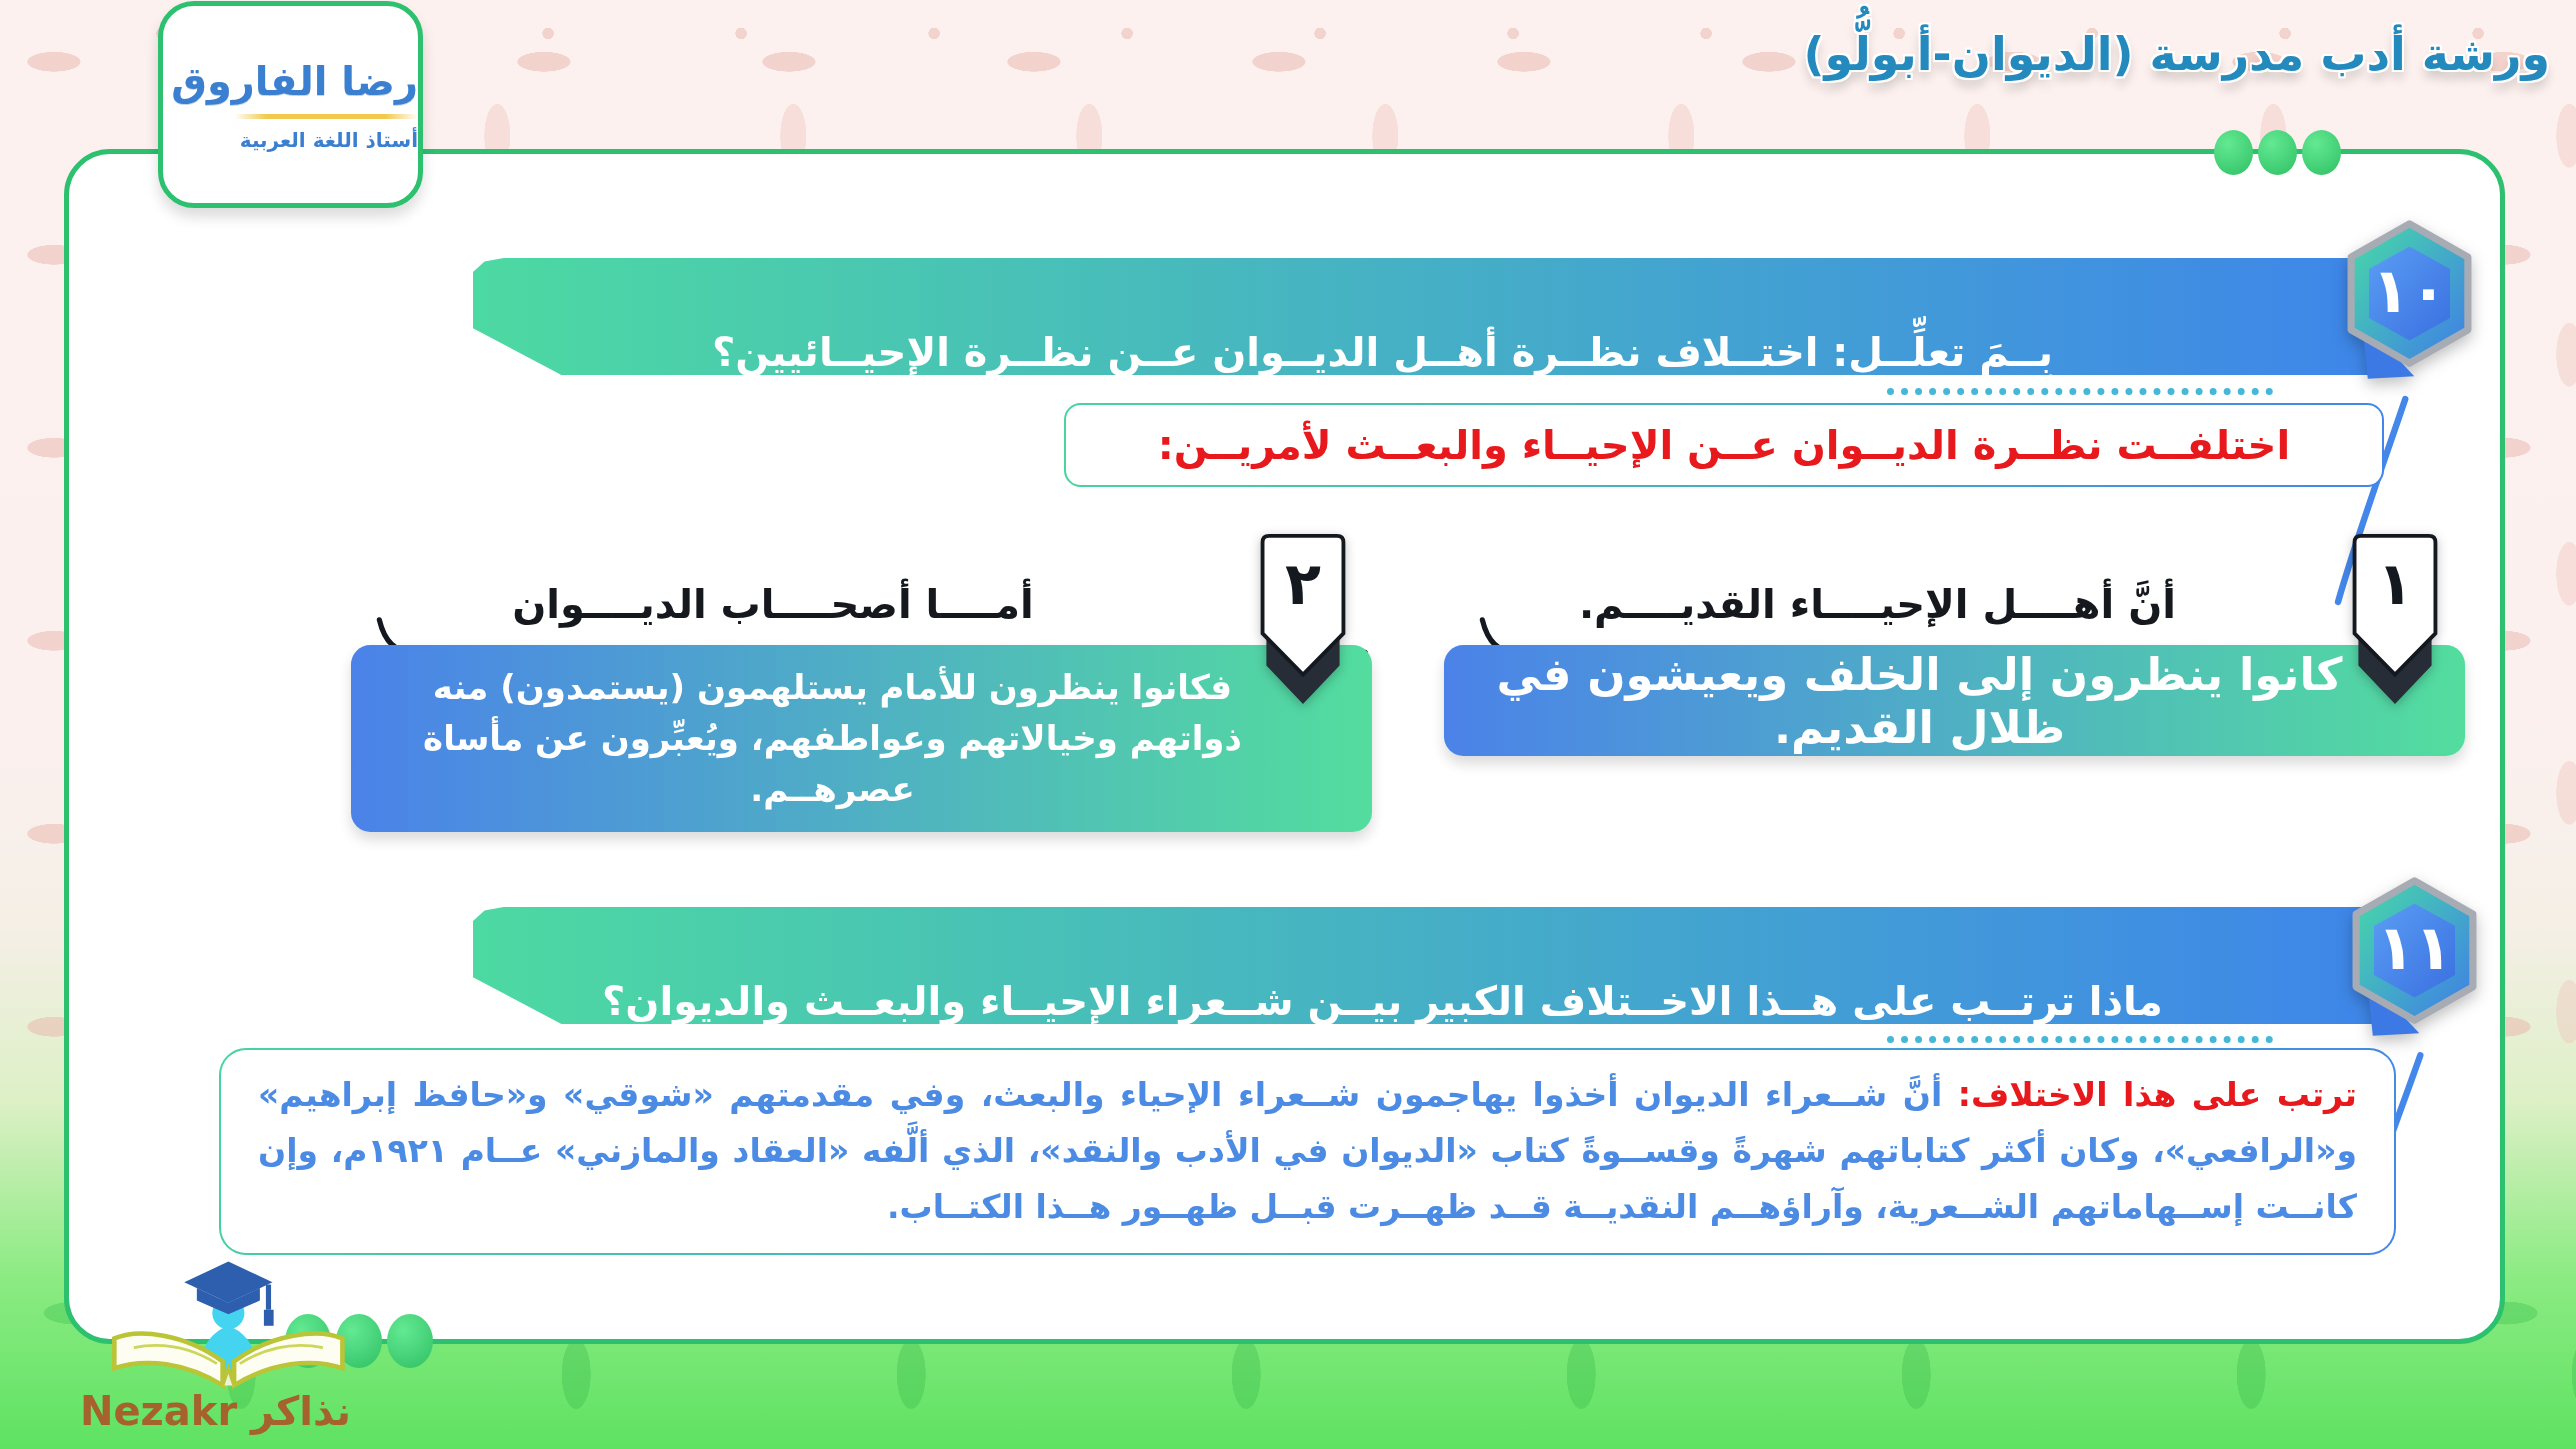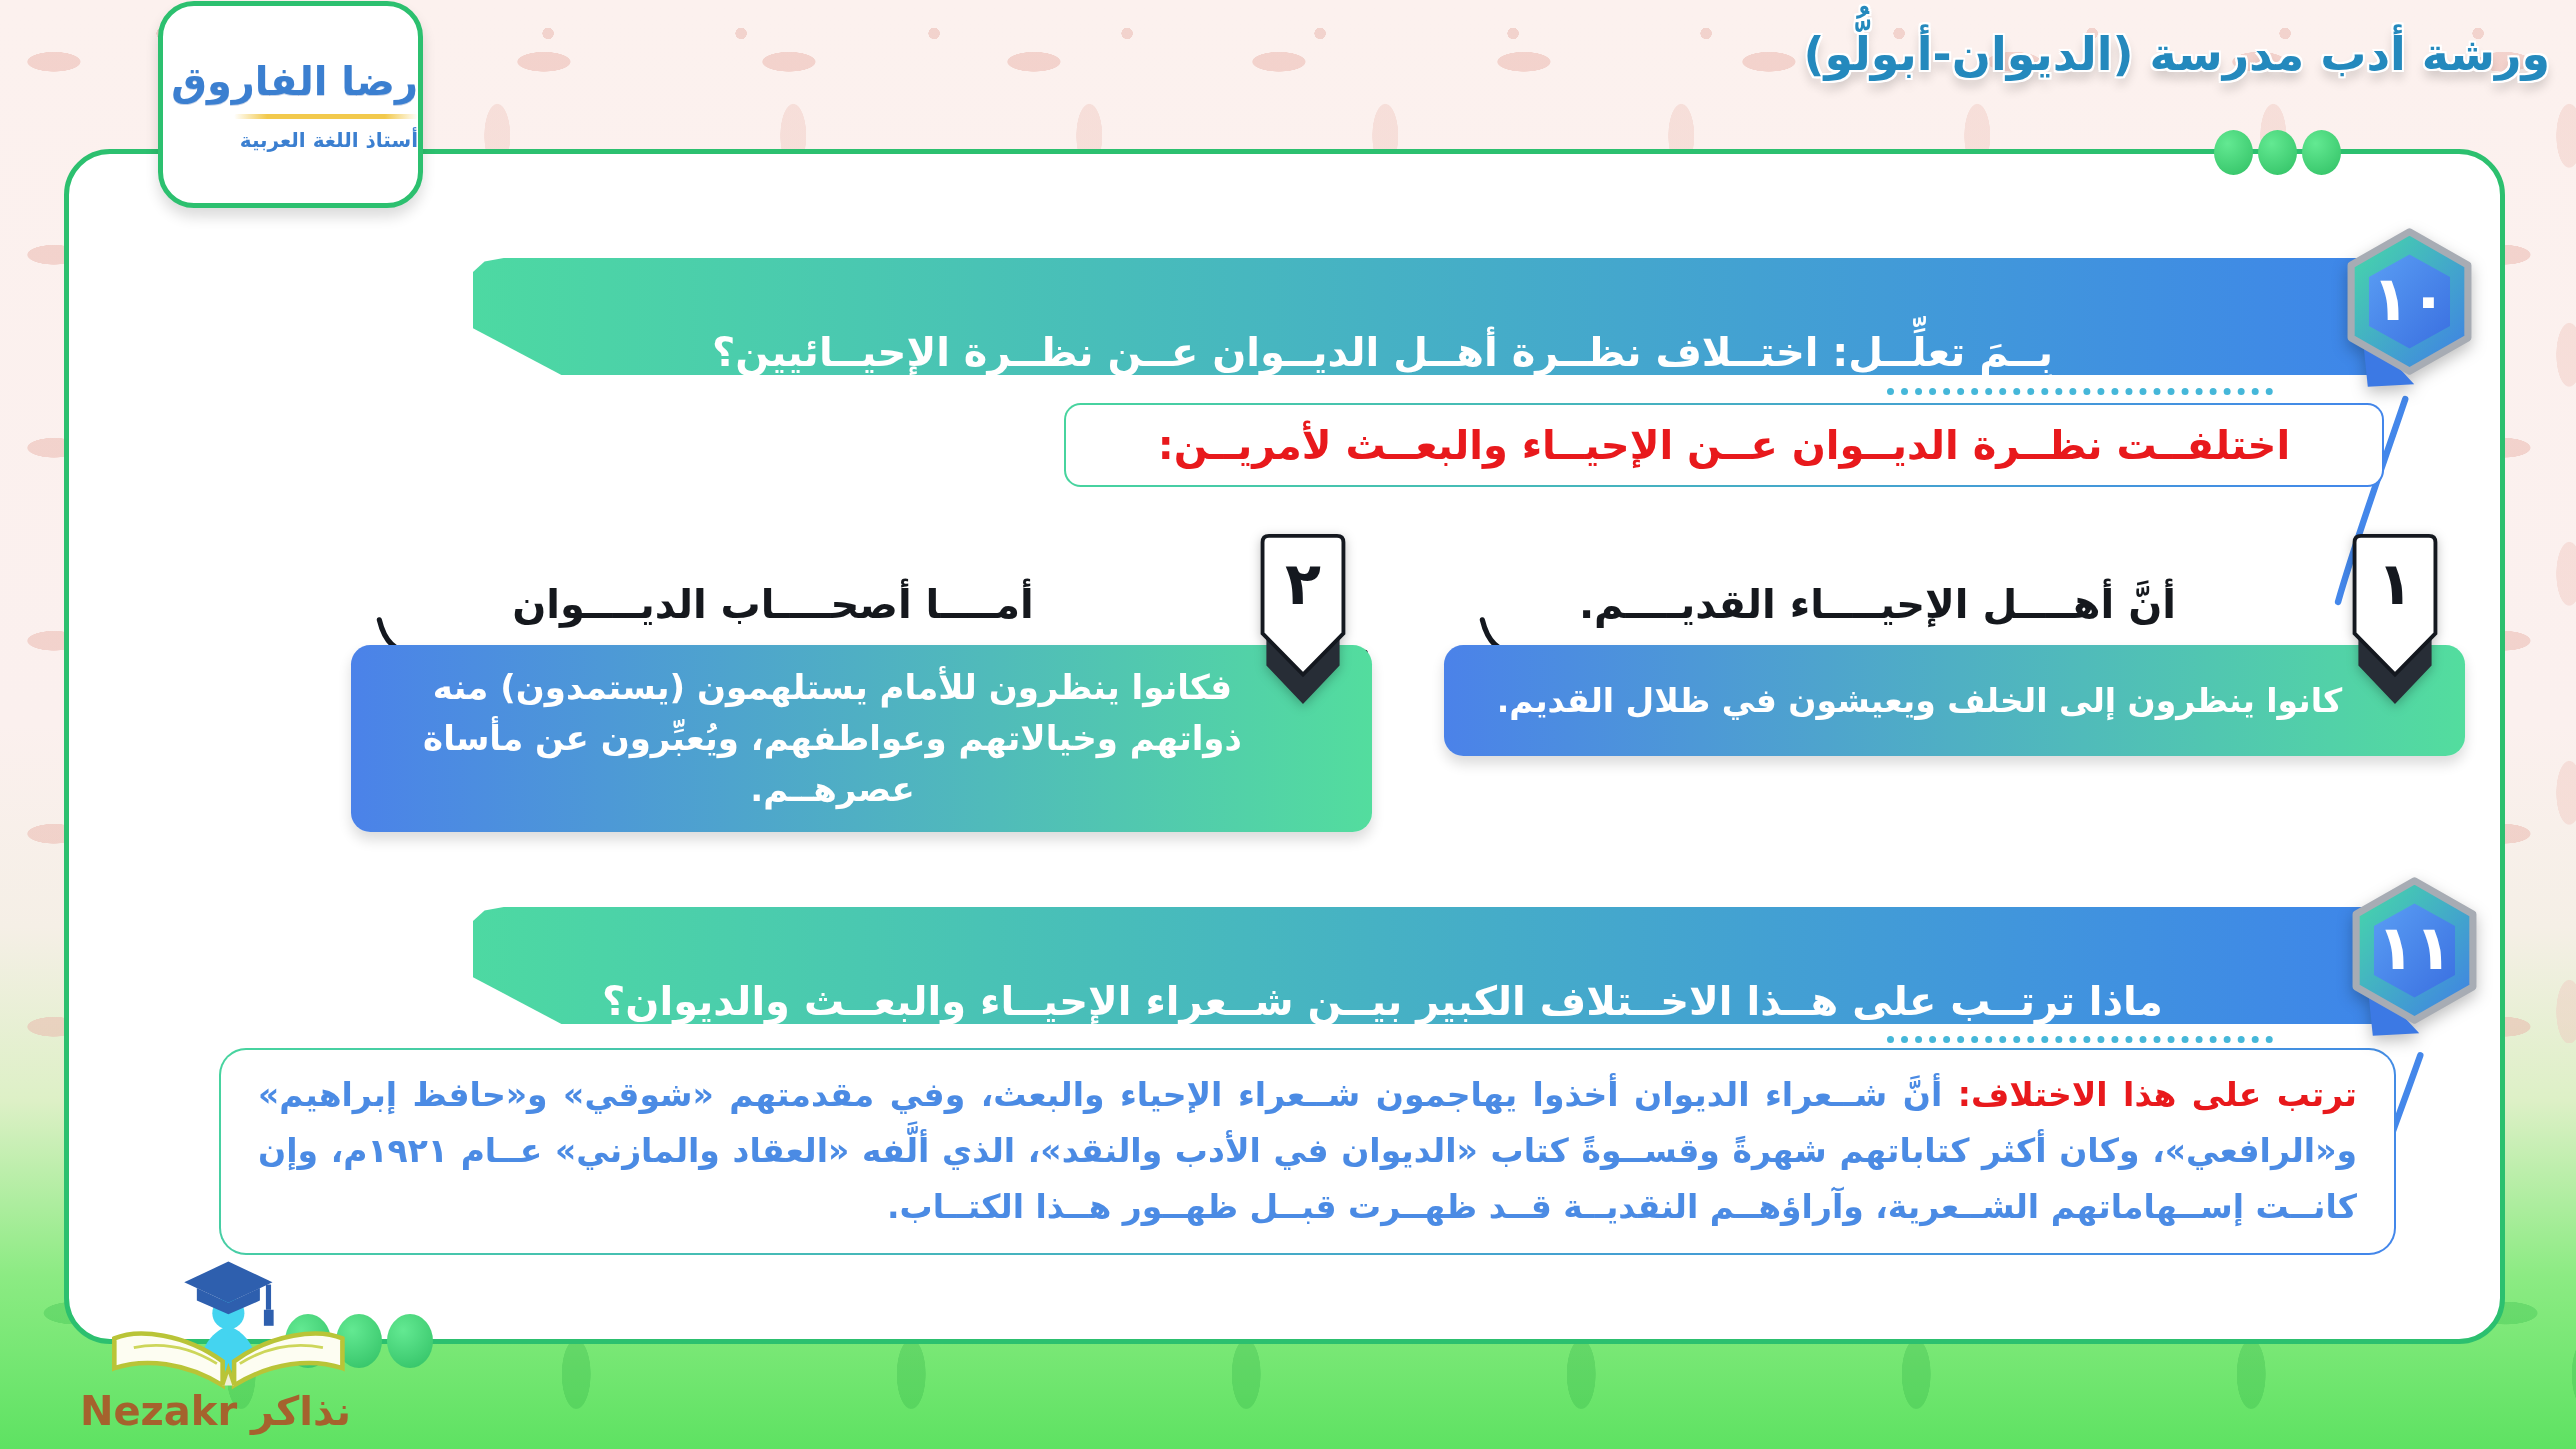--- a/index.html
+++ b/index.html
@@ -54,21 +54,21 @@
     clip-path:polygon(1.6% 0,100% 0,100% 100%,4.6% 100%,0 60%,0 12%,0.6% 3%);
     display:flex;align-items:flex-end;filter:drop-shadow(0 7.7px 9px rgba(50,100,170,.28));
   }
   .banner-q10{left:473px;top:258px;width:1922px;height:117px;}
   .banner-q11{left:473px;top:907px;width:1922px;height:117px;}
   .banner .q{
     width:100%;text-align:center;direction:rtl;color:#fff;font-weight:bold;font-size:40px;
     white-space:nowrap;padding:0 193px 0 90px;box-sizing:border-box;
   }
   .badge-hex{position:absolute;width:143px;height:161px;z-index:4;filter:drop-shadow(0 6.4px 7.7px rgba(0,0,0,.25));}
-  .badge-q10{left:2338px;top:227px;}
+  .badge-q10{left:2338px;top:219px;}
   .badge-q11{left:2343px;top:876px;}
   .badge-hex .num{
     position:absolute;left:0;top:0;width:100%;height:89%;display:flex;align-items:center;justify-content:center;
     color:#fff;font-size:62px;font-weight:bold;
   }
   .dotted{position:absolute;z-index:2;height:0;border-top:7px dotted #45b7d9;}
   .dotted-q10{left:1887px;top:388px;width:386px;}
   .dotted-q11{left:1887px;top:1036px;width:386px;}
   .swoosh{position:absolute;z-index:2;}
   .intro-box{
@@ -92,21 +92,21 @@
   .bookmark-2{left:1251px;top:532px;}
   .bookmark .num{
     position:absolute;left:0;top:16.7px;width:100%;text-align:center;
     font-size:59px;font-weight:bold;color:#14181f;
   }
   .detail-box{
     position:absolute;z-index:2;border-radius:19.3px;background:linear-gradient(90deg,#4b82e9,#53dd9e);
     color:#fff;font-weight:bold;direction:rtl;display:flex;align-items:center;justify-content:center;
     text-align:center;box-sizing:border-box;box-shadow:0 7.7px 13px rgba(0,0,0,.14);
   }
-  .detail-1{left:1444px;top:645px;width:1021px;height:111px;font-size:33px;padding:0 109px 0 39px;}
+  .detail-1{left:1444px;top:645px;width:1021px;height:111px;font-size:45px;padding:0 109px 0 39px;}
   .detail-2{left:351px;top:645px;width:1021px;height:187px;font-size:34px;line-height:1.5;padding:9px 97px 9px 39px;}
   .answer-box{
     position:absolute;left:219px;top:1048px;width:2177px;height:207px;z-index:2;border-radius:27px;
     border:2.6px solid transparent;box-sizing:border-box;
     background:linear-gradient(#fff,#fff) padding-box,linear-gradient(135deg,#47d49e,#4386eb) border-box;
     padding:16.7px 37px;direction:rtl;text-align:justify;
     font-size:33px;font-weight:bold;line-height:1.7;
   }
   .answer-lead{color:#e8191c;}
   .answer-body{color:#4b8be4;}

